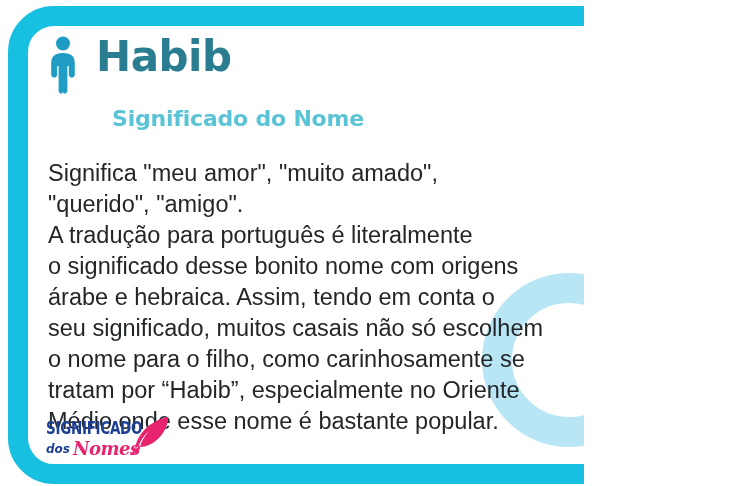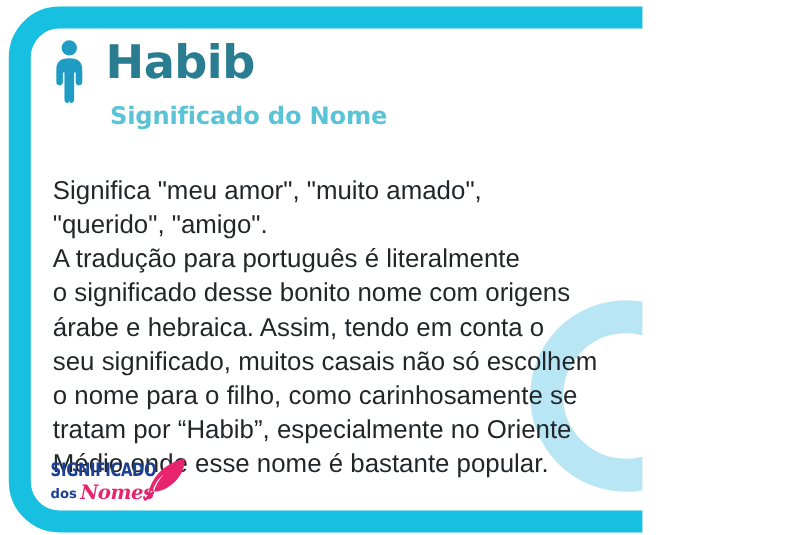--- a/index.html
+++ b/index.html
@@ -74,21 +74,21 @@
     letter-spacing: -0.5px;
     margin: 0;
     padding: 0;
   }
   #name-subtitle {
     font-family: "DejaVu Sans", sans-serif;
     font-size: 22px;
     font-weight: bold;
     color: #5ac4d6;
     line-height: 1.0;
-    margin: 4px;
+    margin: 16px;
     padding-top: 14px;
     letter-spacing: -0.2px;
   }
 
   #meaning-body {
     position: absolute;
     left: 48px;
     top: 158px;
     width: 600px;
     font-family: "Liberation Sans", sans-serif;
@@ -126,20 +126,21 @@
     display: block;
     margin-top: 6px;
     white-space: nowrap;
   }
   #brand-dos {
     font-family: "DejaVu Sans", sans-serif;
     font-weight: bold;
     font-size: 12px;
     color: #1c3f94;
     vertical-align: middle;
+    font-style: italic;
   }
   #brand-nomes {
     font-family: "DejaVu Serif", serif;
     font-style: italic;
     font-weight: bold;
     font-size: 18px;
     color: #e8246f;
     vertical-align: middle;
     margin-left: 3px;
     letter-spacing: -0.5px;

